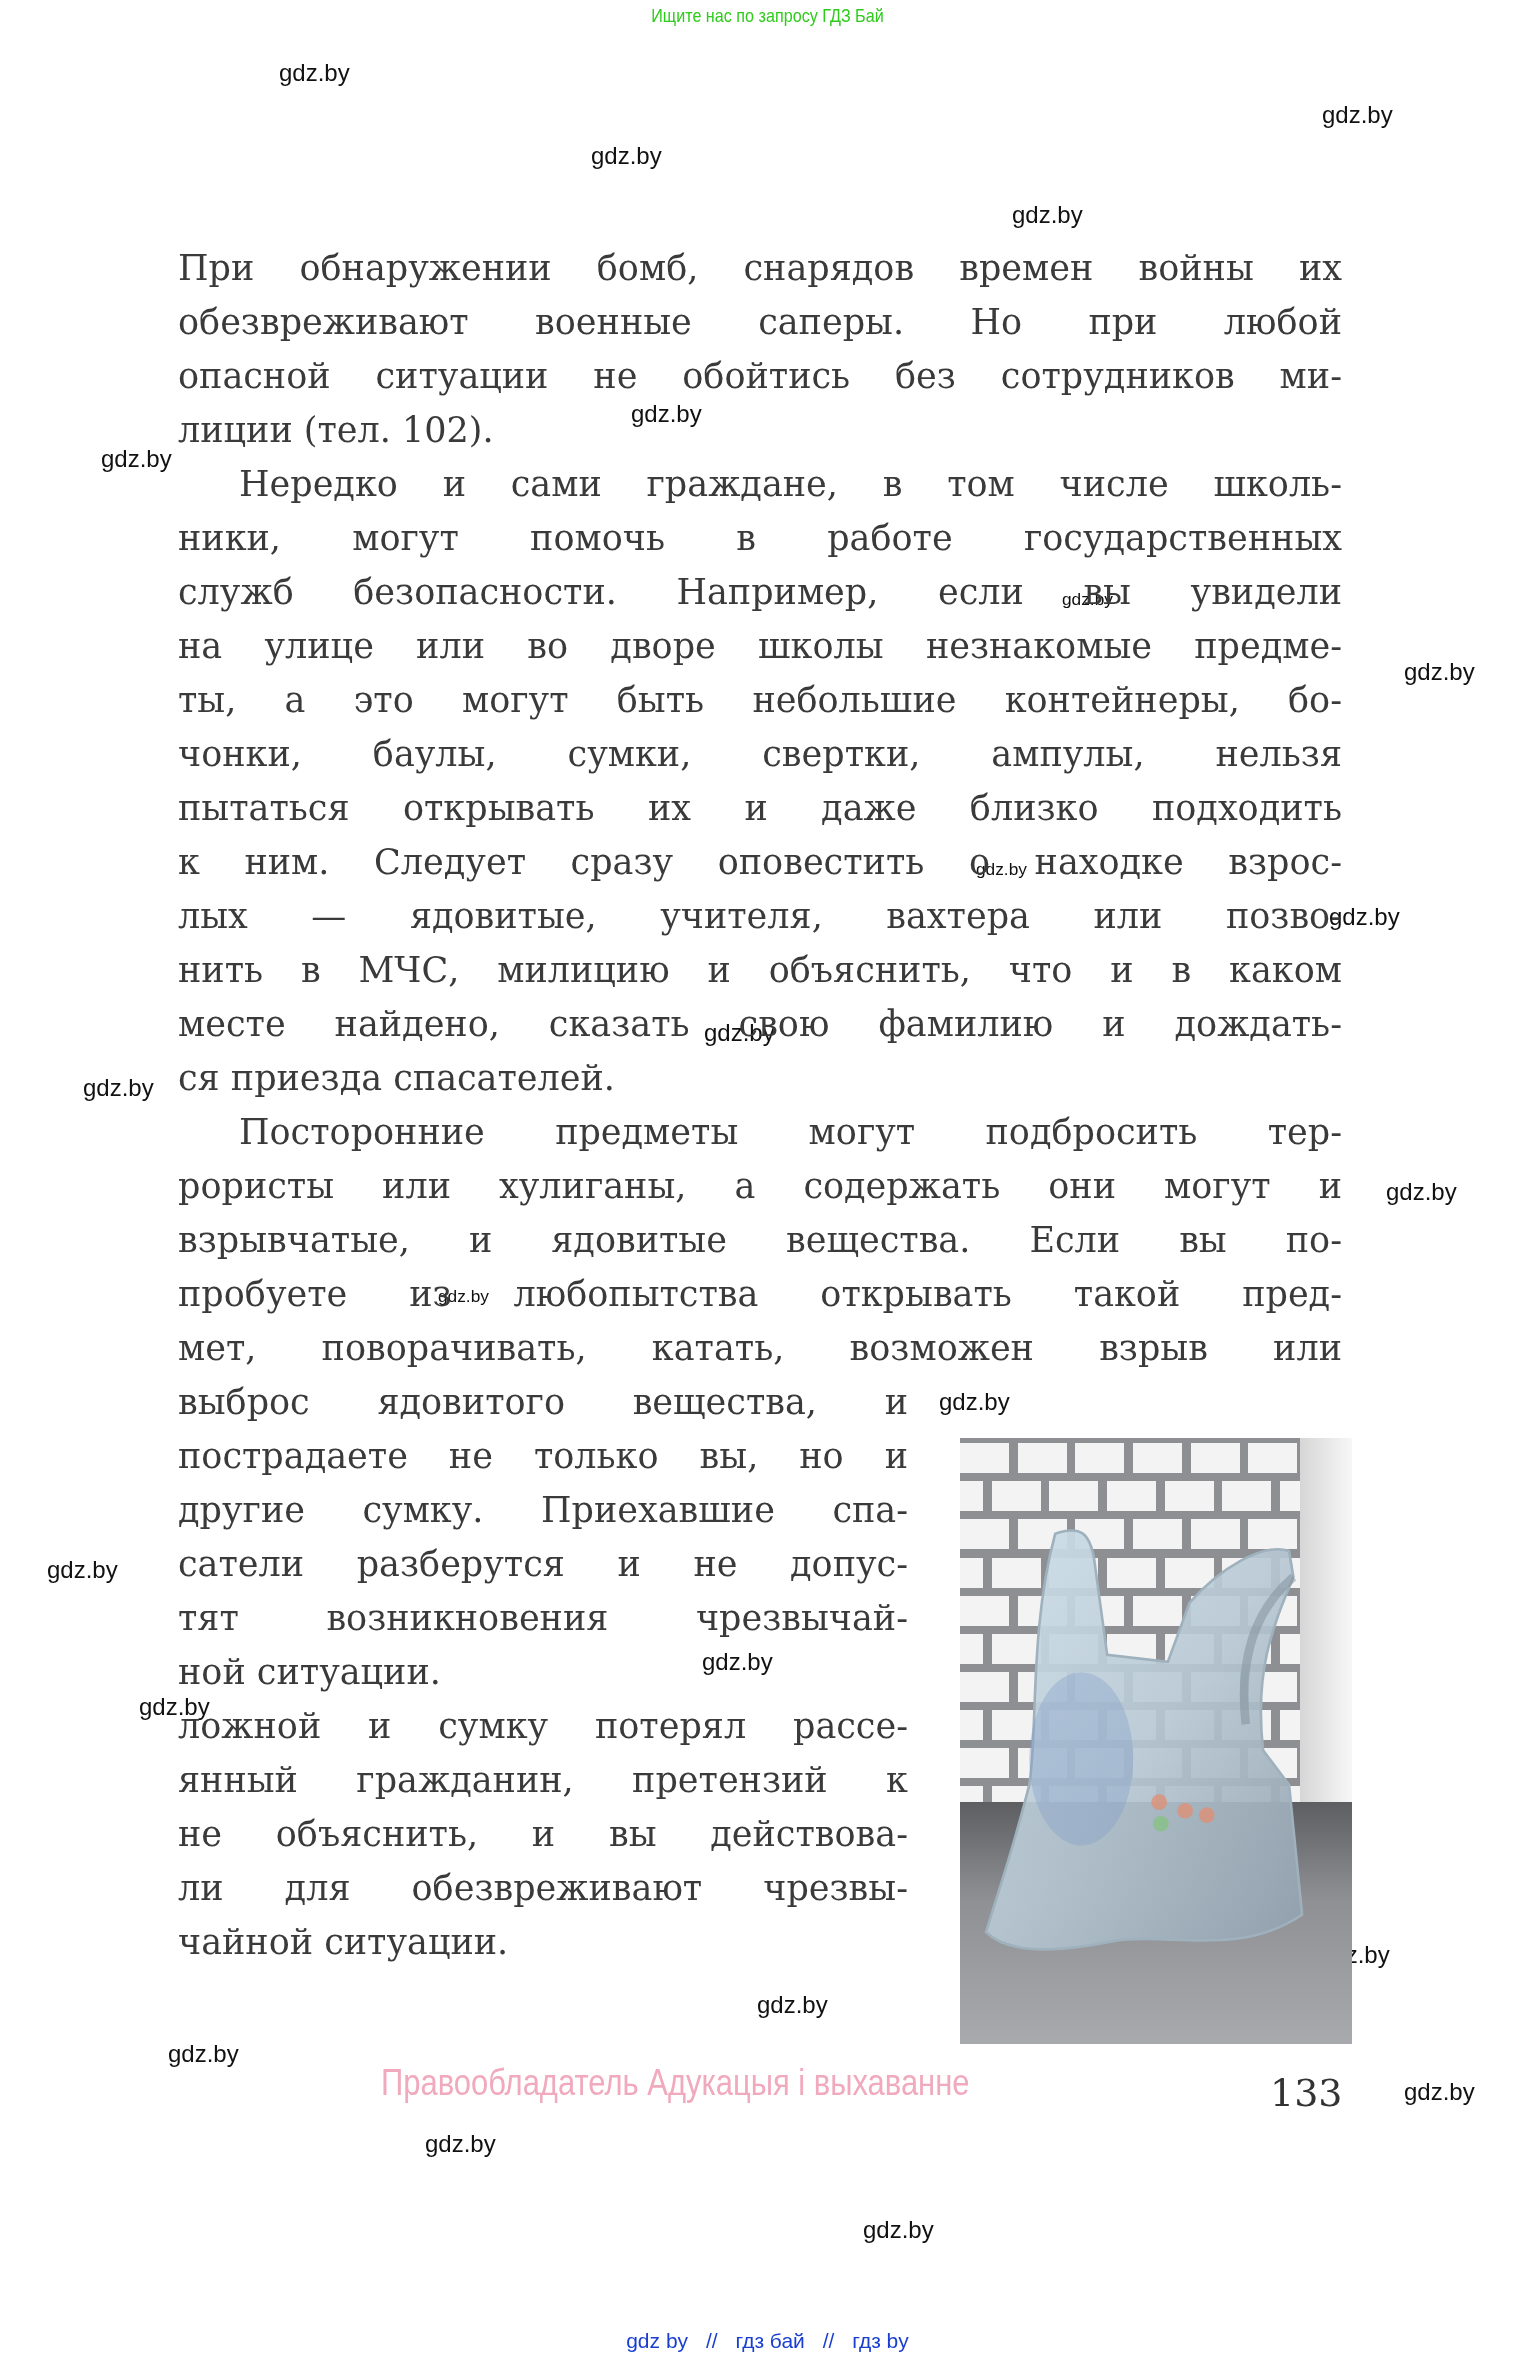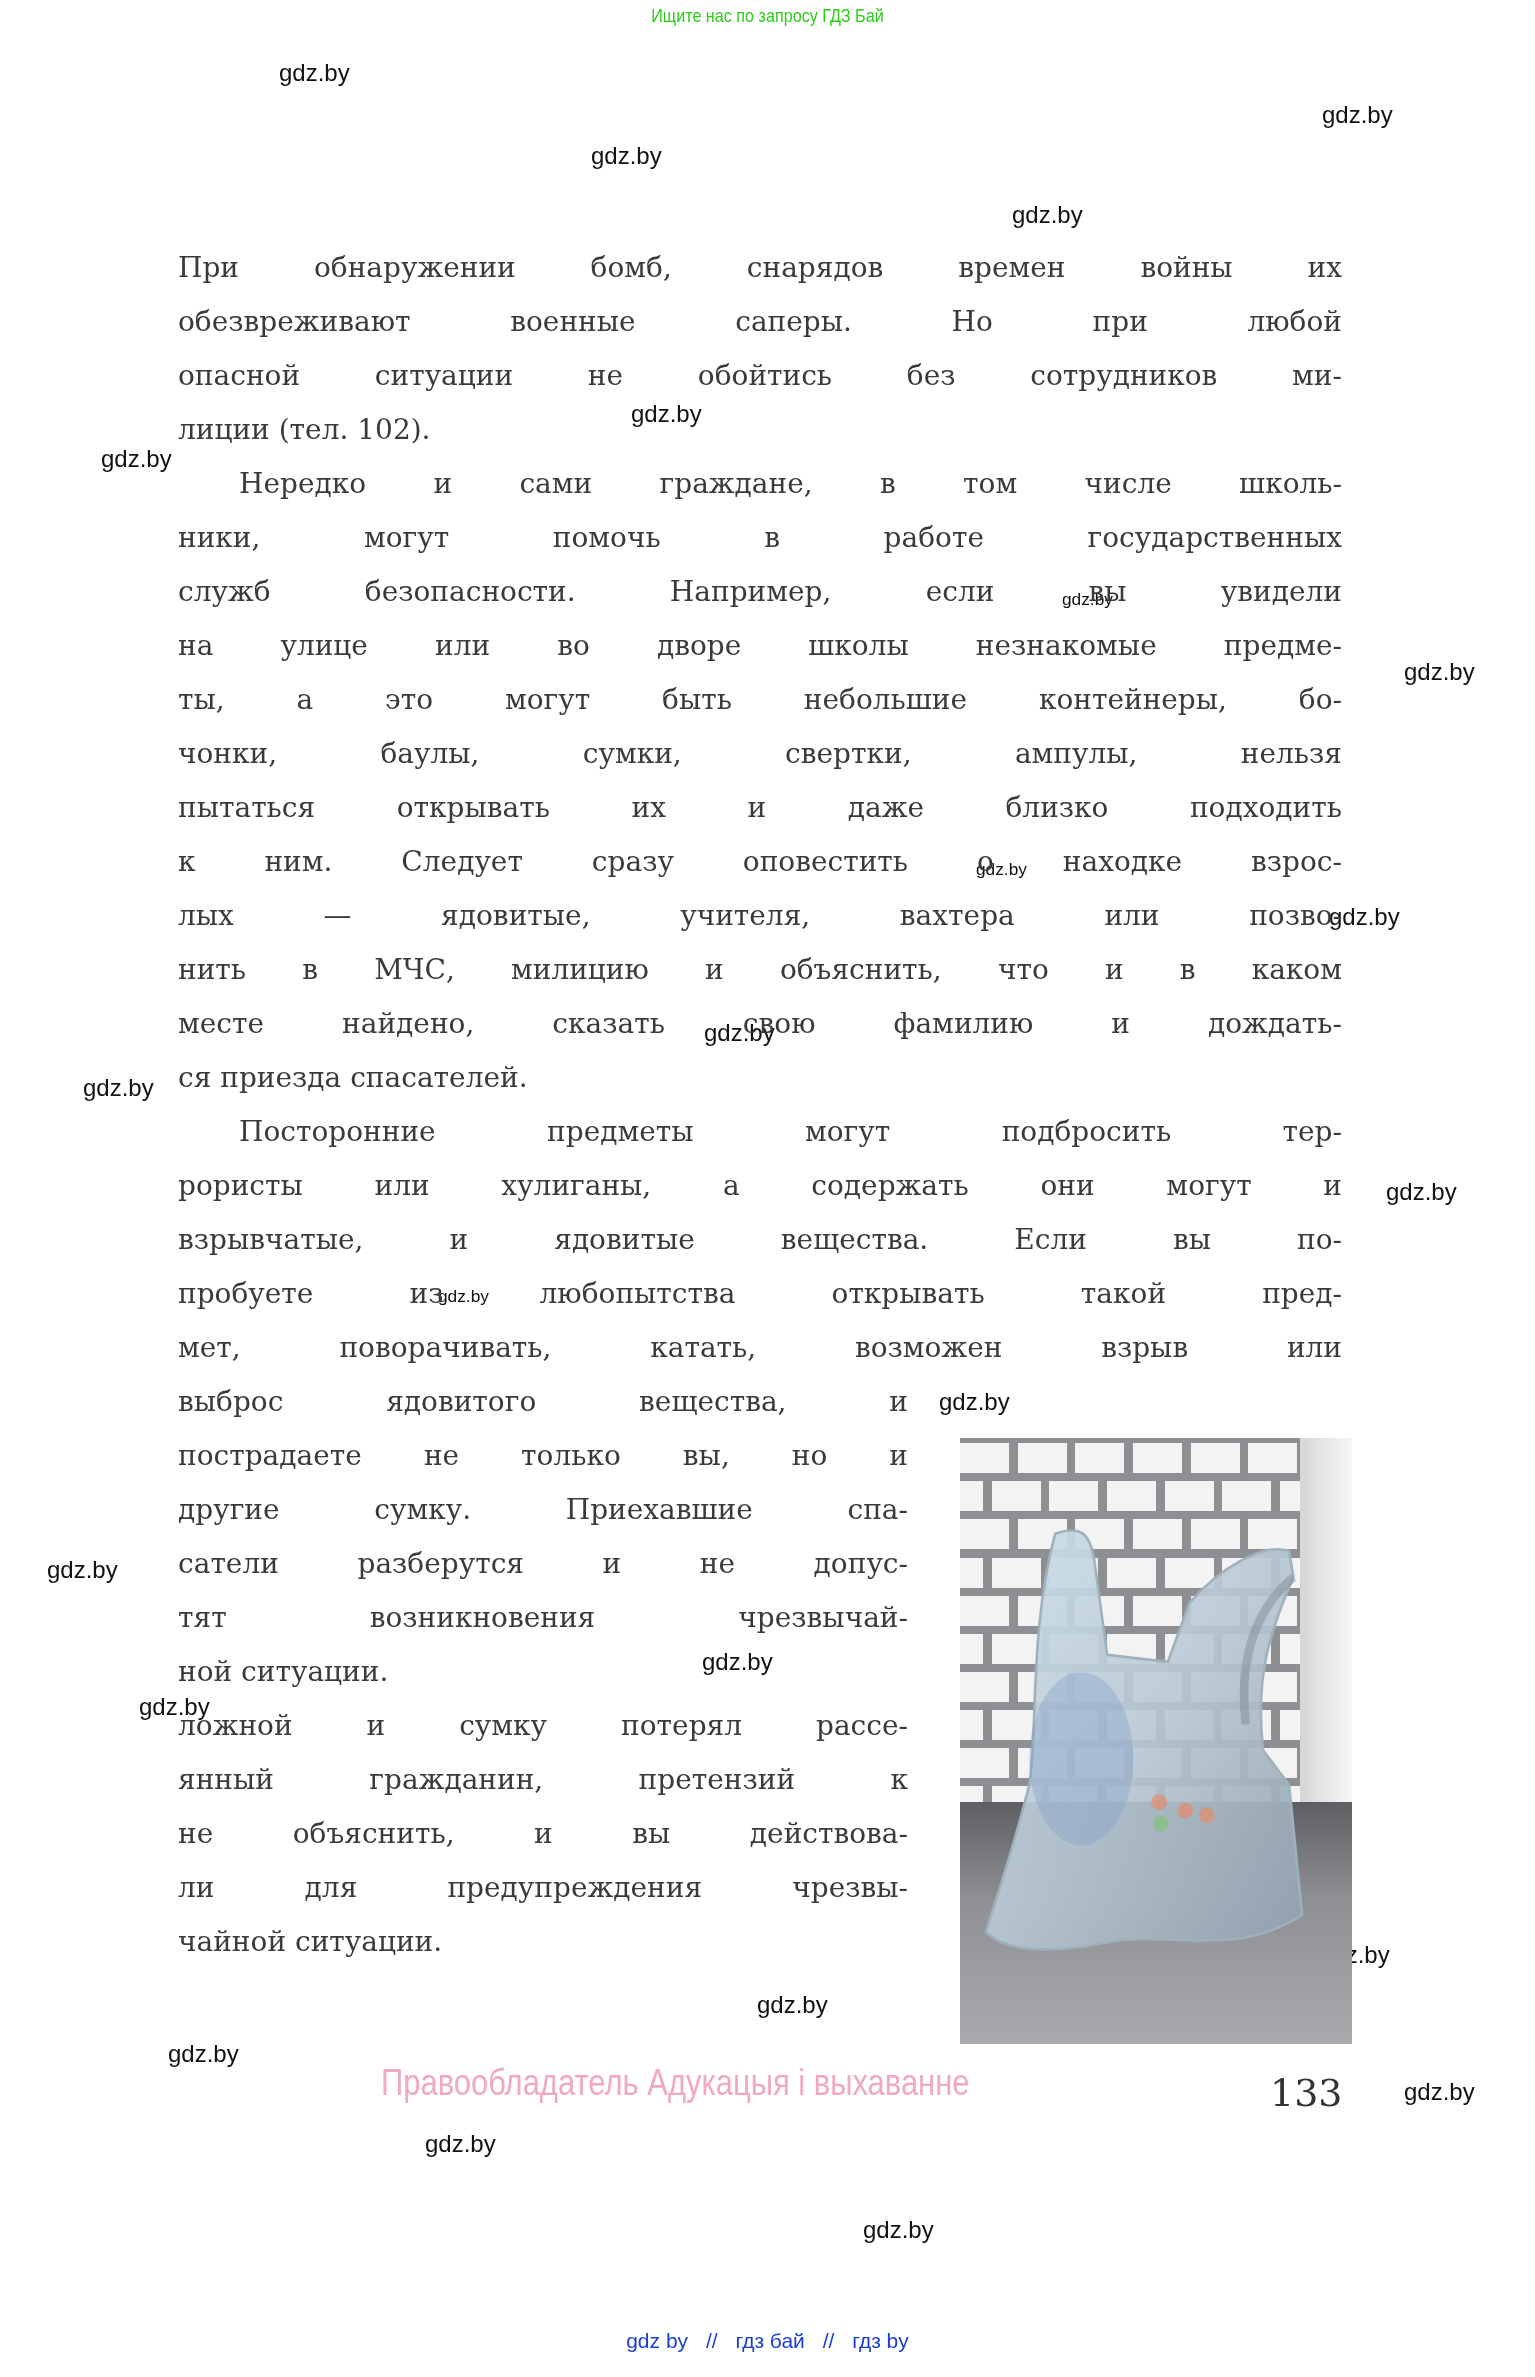--- a/index.html
+++ b/index.html
@@ -12,21 +12,21 @@
       font-family: "Liberation Sans", sans-serif; font-size: 19px; color: #2ecc1a;
       transform: scaleX(0.85);
     }
     .wm {
       position: absolute; font-family: "Liberation Sans", sans-serif;
       font-size: 24px; color: #111; white-space: nowrap; text-align: center;
     }
     .wm.small { font-size: 17.3px; }
     .text-col {
       position: absolute; left: 178px; top: 241px; width: 1164px;
-      font-size: 28px; line-height: 54px; color: #3a3a3a;
+      font-size: 35px; line-height: 54px; color: #3a3a3a;
     }
     .line { display: block; white-space: nowrap; text-align: justify; text-align-last: justify; height: 54px; }
     .line.last { text-align-last: left; }
     .line.indent { padding-left: 61px; }
     .narrow { width: 730px; }
     .figure {
       position: absolute; left: 960px; top: 1438px; width: 392px; height: 606px;
       background: #eceeef; overflow: hidden;
       box-shadow: 0 0 15.6px 8.7px #ffffff inset;
     }
@@ -115,21 +115,21 @@
   <div id="narrow-lines" class="narrow">
       <span class="line">выброс ядовитого вещества, и</span>
       <span class="line">пострадаете не только вы, но и</span>
       <span class="line">другие сумку. Приехавшие спа-</span>
       <span class="line">сатели разберутся и не допус-</span>
       <span class="line">тят возникновения чрезвычай-</span>
       <span class="line last">ной ситуации.</span>
       <span class="line">ложной и сумку потерял рассе-</span>
       <span class="line">янный гражданин, претензий к</span>
       <span class="line">не объяснить, и вы действова-</span>
-      <span class="line">ли для предупреждения чрезвы-</span>
+      <span class="line">ли для обезвреживают чрезвы-</span>
       <span class="line last">чайной ситуации.</span>
     </div>
 </div>
 
 <div class="figure">
   <div class="brick-wall" id="brick-wall" style="background: rgb(141, 143, 147);">
       <div class="brick-row" style="top: 5.2px; left: 0px;">
         <div class="brick"></div>
         <div class="brick"></div>
         <div class="brick"></div>

